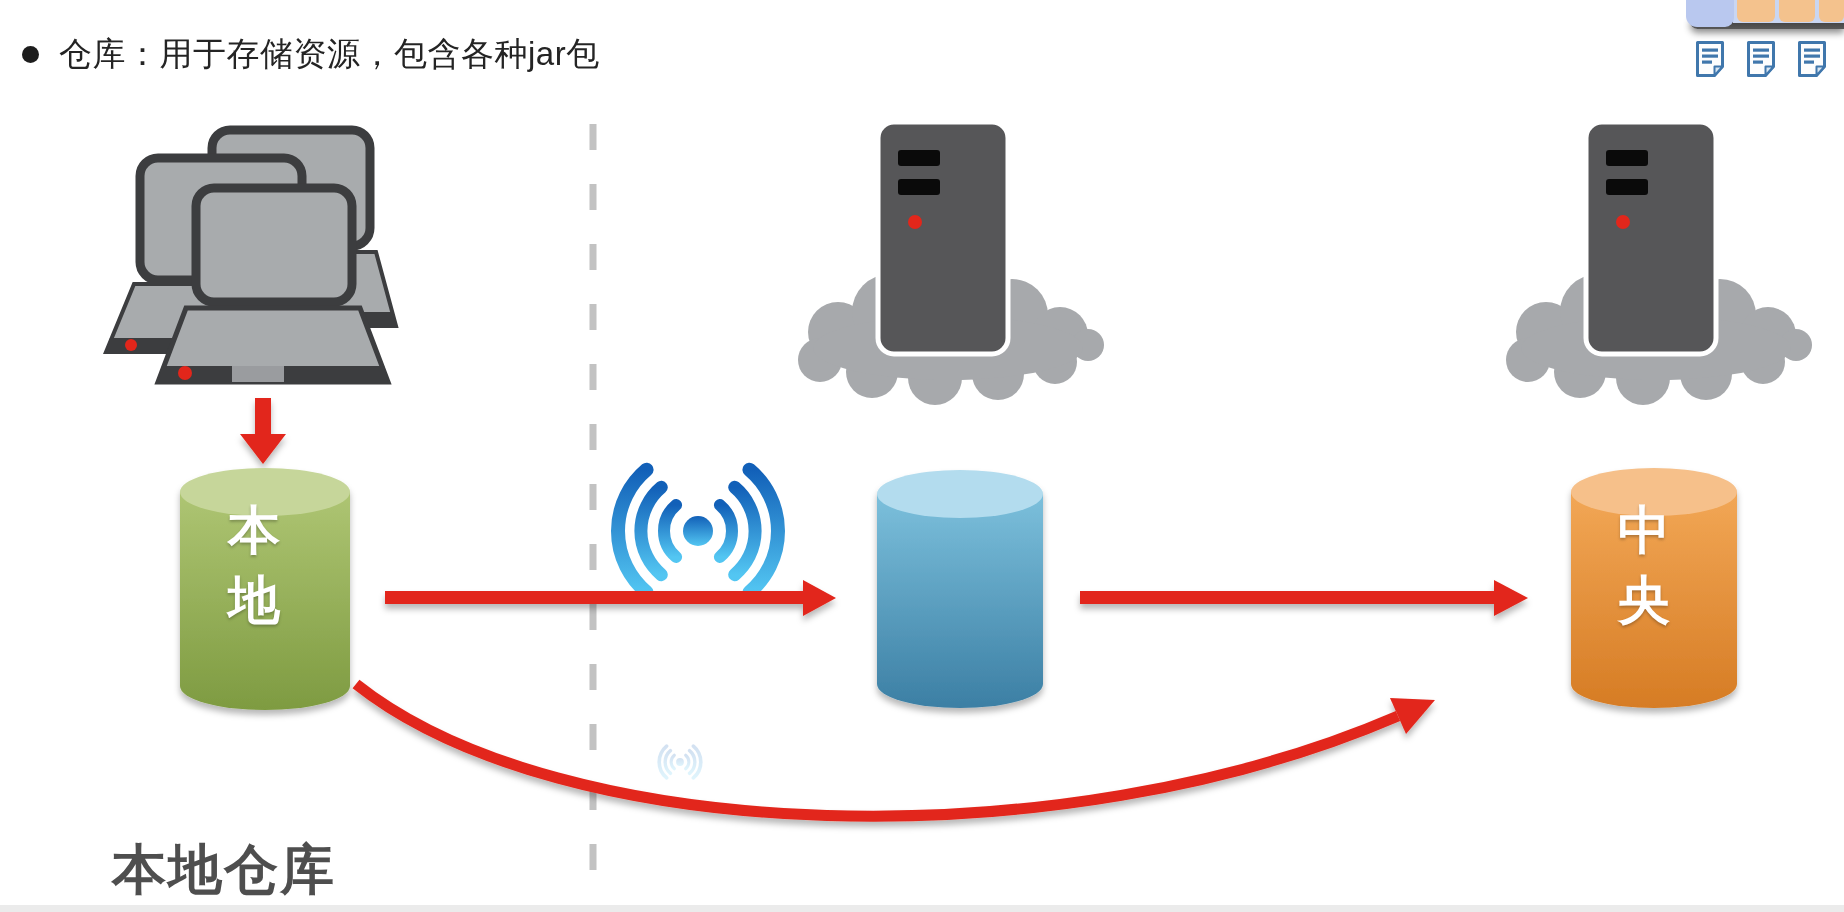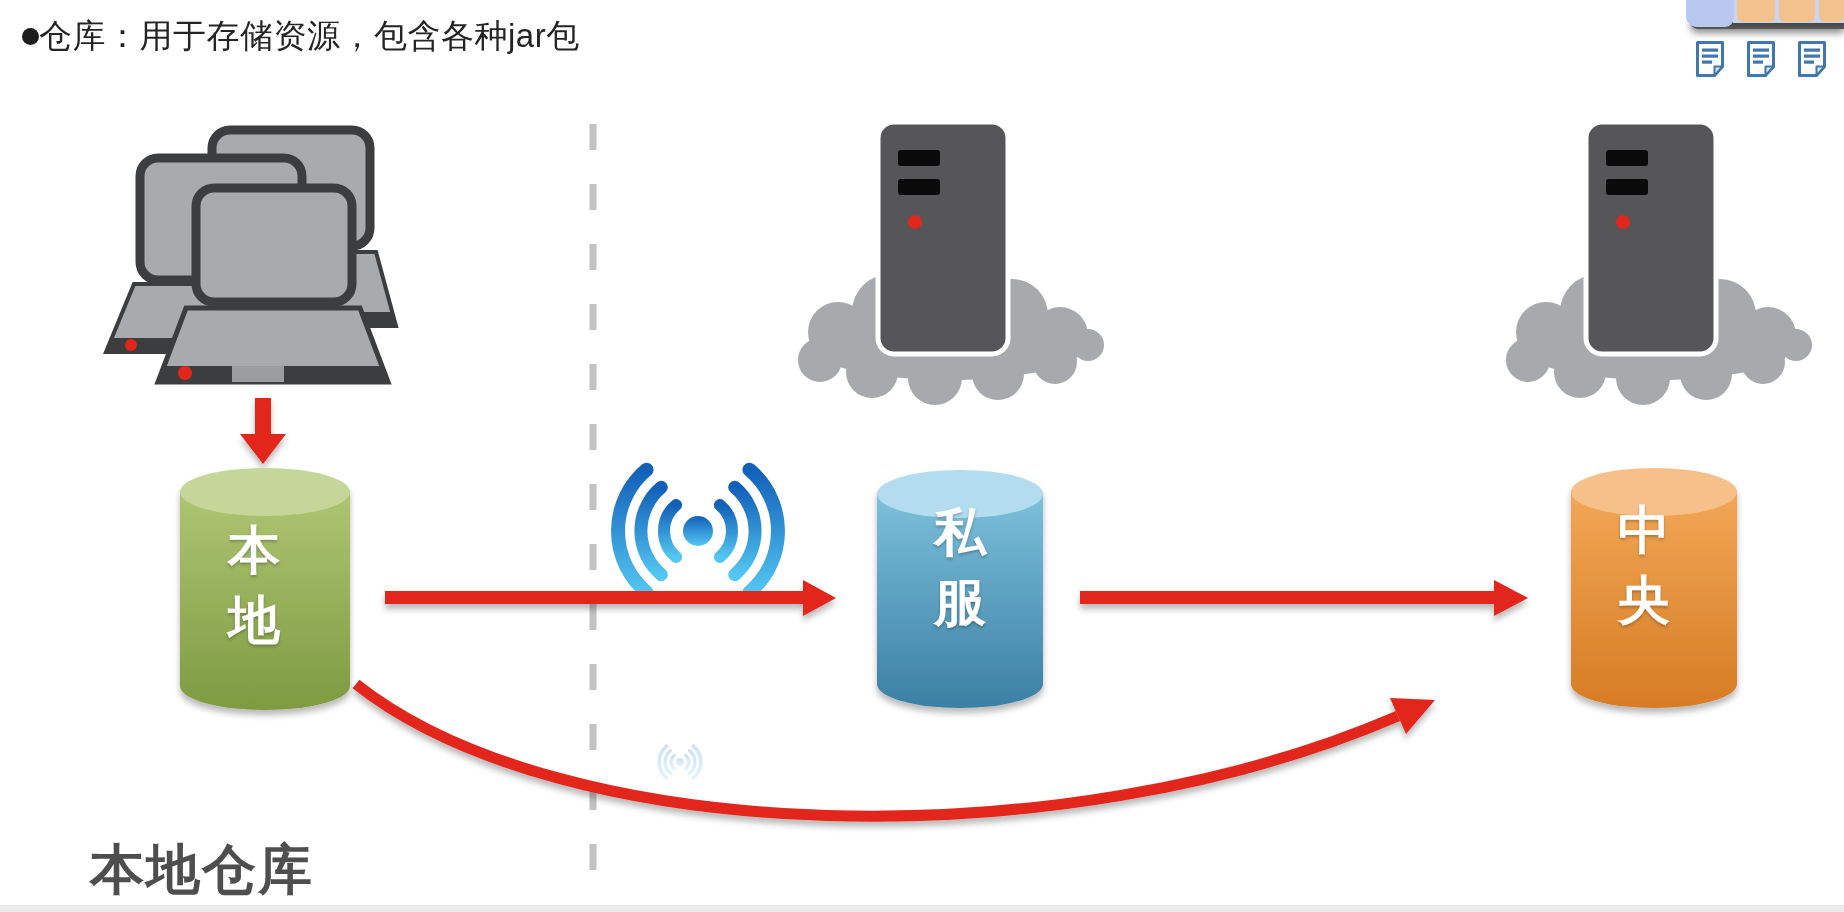--- a/index.html
+++ b/index.html
@@ -1,20 +1,20 @@
 <!DOCTYPE html>
 <html><head>
 <meta charset="utf-8">
 <style>
   html,body{margin:0;padding:0;background:#fff;}
   .stage{position:relative;width:1844px;height:912px;background:#ffffff;overflow:hidden;
          font-family:"Liberation Sans",sans-serif;}
 
   
-  .bullet-row{position:absolute;left:22px;top:14px;display:flex;align-items:center;gap:0;}
+  .bullet-row{position:absolute;left:22px;top:32px;display:flex;align-items:center;gap:20px;}
   .bullet-dot{width:17px;height:17px;border-radius:50%;background:#1d1d1d;flex:0 0 auto;}
   .bullet-text{font-size:33px;color:#242424;letter-spacing:0.5px;}
 
   
   .tabbar-shadow{position:absolute;left:1690px;top:14px;width:154px;height:15px;
       background:linear-gradient(#2d2d2d,#585858);border-radius:10px 0 0 10px;
       box-shadow:0 4px 7px rgba(0,0,0,.45);z-index:1;}
   .tabstrip-bg{position:absolute;left:1733px;top:0;width:111px;height:23px;background:#c9d6f2;z-index:2;}
   .tab{position:absolute;top:0;z-index:3;}
   .tab-blue{left:1686px;width:48px;height:27px;background:#b9c8ef;border-radius:0 0 9px 11px;}
@@ -25,28 +25,28 @@
   .doc-icons{position:absolute;left:1695px;top:40px;display:flex;gap:21px;z-index:3;}
   .doc-icon{width:30px;height:38px;}
 
   
   .canvas{position:absolute;left:0;top:0;width:1844px;height:912px;}
 
   
   .cyl-label-box{position:absolute;display:flex;align-items:flex-start;justify-content:center;}
   .cyl-label{font-size:52px;line-height:1.34;width:56px;word-break:break-all;text-align:center;
              color:#ffffff;font-weight:bold;text-shadow:0 2px 3px rgba(0,0,0,.25);}
-  .lbl-local{left:180px;top:516px;width:148px;}
+  .lbl-local{left:180px;top:496px;width:148px;}
   .lbl-private{left:877px;top:498px;width:166px;}
   .lbl-central{left:1571px;top:496px;width:146px;}
 
   
   .caption{position:absolute;width:320px;text-align:center;font-size:54px;font-weight:bold;
            color:#4e4e4e;letter-spacing:2px;}
-  .caption-local{left:42px;top:834px;}
+  .caption-local{left:64px;top:834px;}
   .caption-remote{left:1058px;top:834px;}
 
   .bottom-strip{position:absolute;left:0;top:905px;width:1844px;height:7px;background:#ebebeb;}
 </style>
 </head>
 <body>
 
 <div class="stage">
 
   <div class="bullet-row">
@@ -193,23 +193,20 @@
 
     <g filter="url(#softShadow)">
       <path d="M 356,684 C 560,846 1060,862 1398,716" fill="none" stroke="#e2261b" stroke-width="11"></path>
       <polygon points="1435,700 1406,734 1390,698" fill="#e2261b"></polygon>
     </g>
   </svg>
 
   <div class="cyl-label-box lbl-local">
     <div class="cyl-label">本地</div>
   </div>
-  <div class="cyl-label-box lbl-private">
-    <div class="cyl-label">私服</div>
-  </div>
   <div class="cyl-label-box lbl-central">
     <div class="cyl-label">中央</div>
   </div>
 
   <div class="caption caption-local">本地仓库</div>
 
   <div class="bottom-strip"></div>
 </div>
 
 </body></html>

